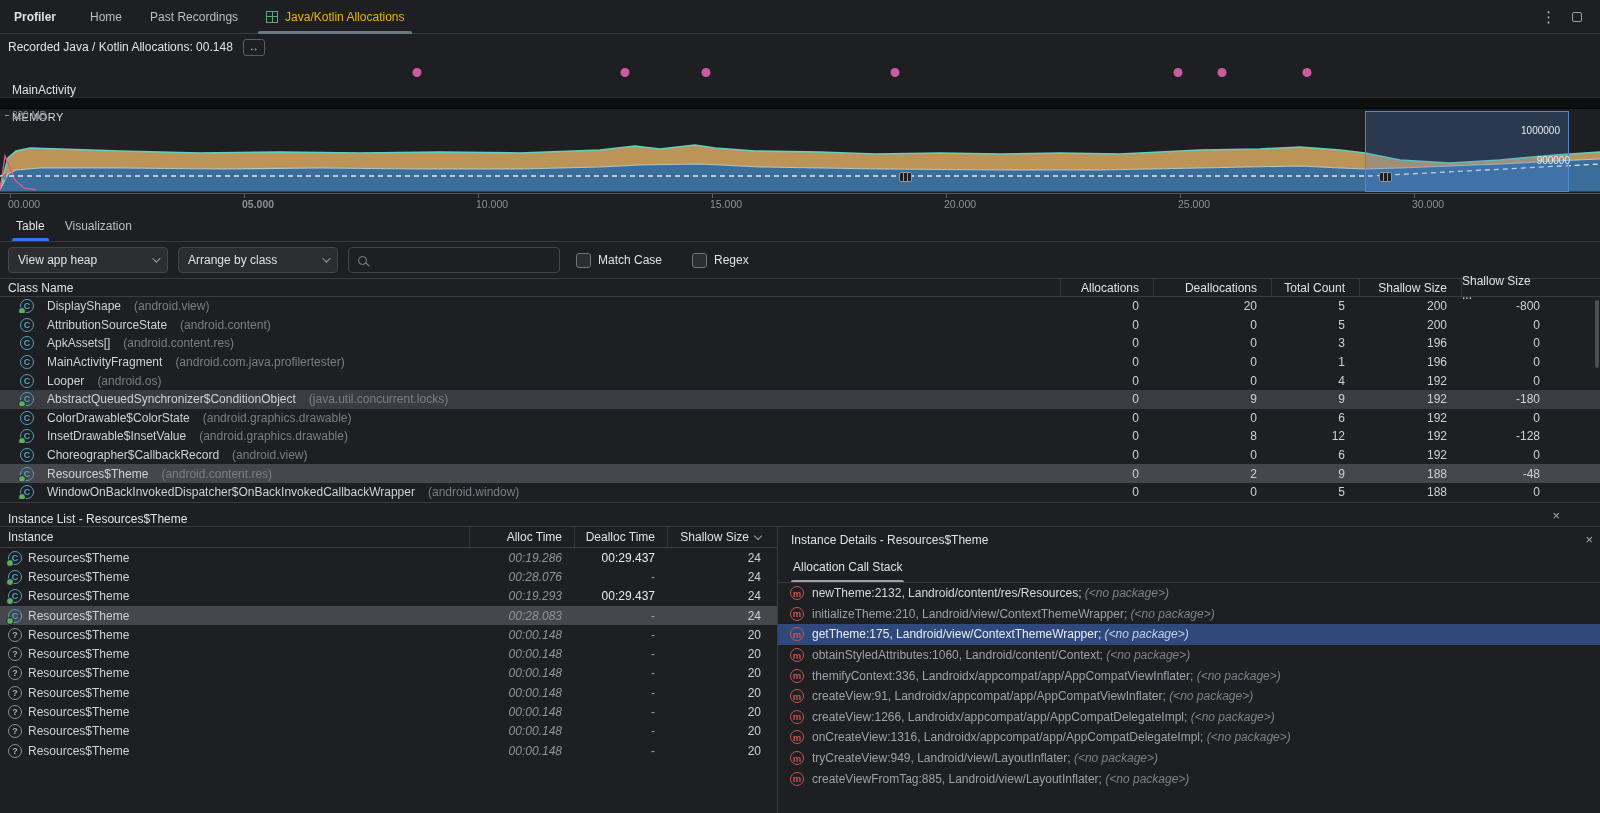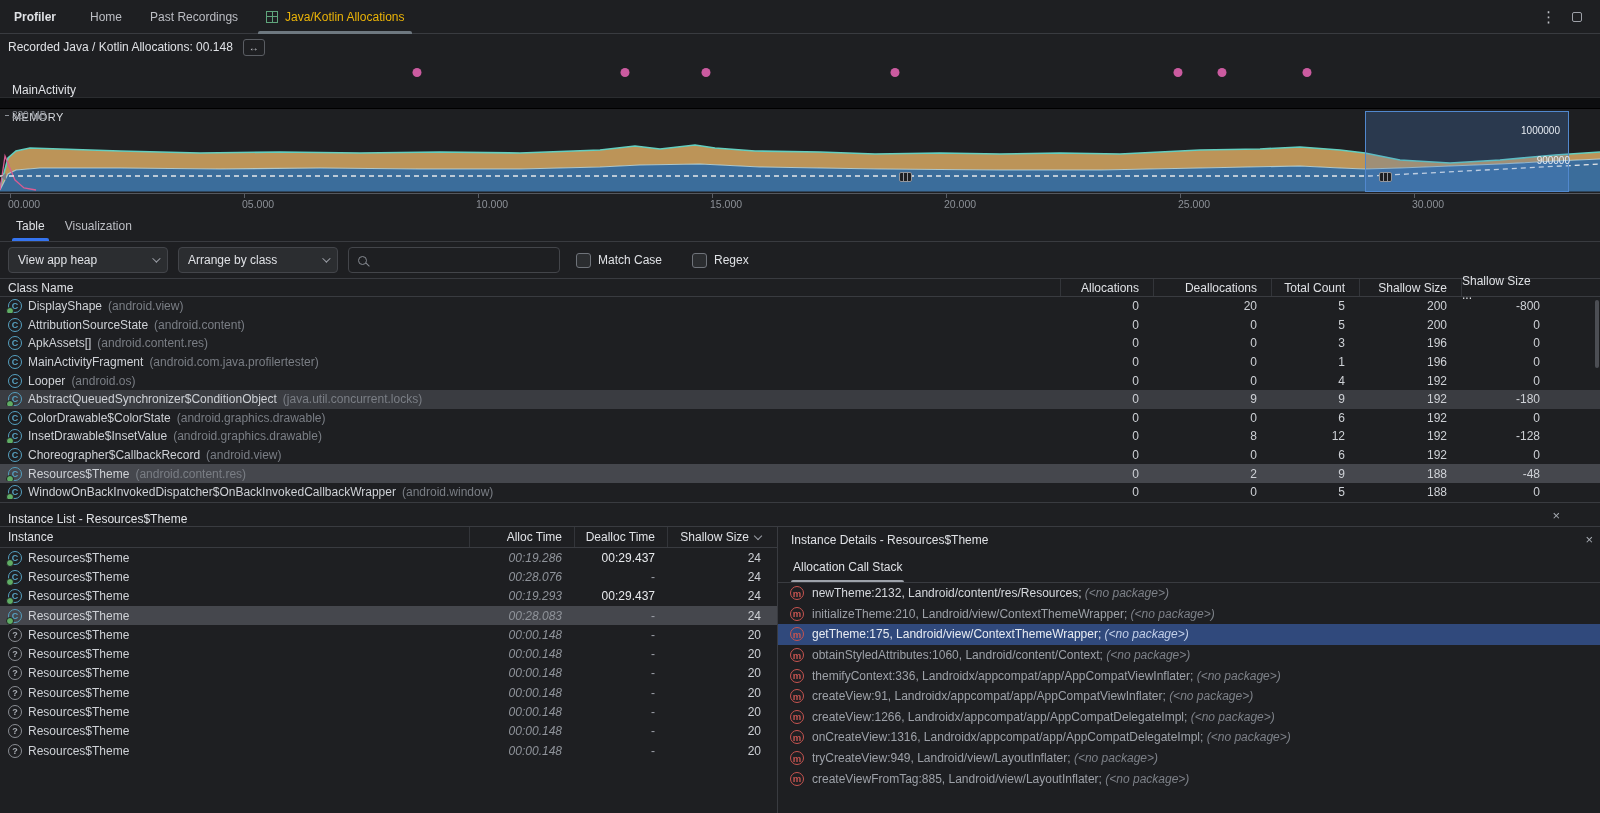--- a/index.html
+++ b/index.html
@@ -75,21 +75,21 @@
   .thead{display:flex;height:19px;border-top:1px solid #393b40;border-bottom:1px solid #393b40;align-items:center;color:#dfe1e5}
   .hname{flex:1;padding-left:8px}
   .hnum{display:flex;justify-content:flex-end;align-items:center;height:100%;border-left:1px solid #33353a}
   .num{text-align:right;padding-right:14px;flex:none;color:#ced1d6}
   .w1{width:93px}.w2{width:118px}.w3{width:88px}.w4{width:102px}.w5{width:139px}
   .hnum.w5,.num.w5{padding-right:60px}
   .hnum{padding-right:14px}
   .trow{display:flex;height:18.6px;align-items:center}
   .trow.hover{background:#3a3c41}
   .trow.selected{background:#45474d}
-  .namecell{flex:1;display:flex;align-items:center;padding-left:8px;gap:6px;min-width:0;overflow:hidden;white-space:nowrap}
+  .namecell{flex:1;display:flex;align-items:center;padding-left:20px;gap:13px;min-width:0;overflow:hidden;white-space:nowrap}
   .cname{color:#ced1d6}
   .cpkg{color:#7a7e85}
   .cicon{width:14px;height:14px;border-radius:50%;border:1.3px solid #56a0c0;color:#56a0c0;font-size:9px;font-weight:bold;display:flex;align-items:center;justify-content:center;position:relative;flex:none;font-style:normal}
   .cicon::after{content:"C"}
   .cicon.g::before{content:"";position:absolute;left:-3px;bottom:-3px;width:6px;height:6px;border-radius:50%;background:#5fad65;border:1px solid #1e1f22}
   .qicon{width:14px;height:14px;border-radius:50%;border:1.3px solid #8a8d93;color:#a8acb3;font-size:9px;font-weight:bold;display:flex;align-items:center;justify-content:center;flex:none;font-style:normal}
   .qicon::after{content:"?"}
   .vscroll{position:absolute;right:1px;top:22px;width:4px;height:68px;border-radius:2px;background:#4c4e54}
 
   
@@ -183,21 +183,21 @@
   </div>
   <div class="range-handle" style="left:899px"></div>
   <div class="range-handle" style="left:1379px"></div>
   <div class="pan-left"></div>
 </div>
 
 <div class="time-axis">
     <div class="axis-tick" style="left: 10px;"></div>
     <div class="axis-label" style="left: 8px;">00.000</div>
     <div class="axis-tick" style="left: 244px;"></div>
-    <div class="axis-label" style="left: 242px;">05.000</div>
+    <div class="axis-label" style="left: 242px; font-weight: bold;">05.000</div>
     <div class="axis-tick" style="left: 478px;"></div>
     <div class="axis-label" style="left: 476px;">10.000</div>
     <div class="axis-tick" style="left: 712px;"></div>
     <div class="axis-label" style="left: 710px;">15.000</div>
     <div class="axis-tick" style="left: 946px;"></div>
     <div class="axis-label" style="left: 944px;">20.000</div>
     <div class="axis-tick" style="left: 1180px;"></div>
     <div class="axis-label" style="left: 1178px;">25.000</div>
     <div class="axis-tick" style="left: 1414px;"></div>
     <div class="axis-label" style="left: 1412px;">30.000</div>

